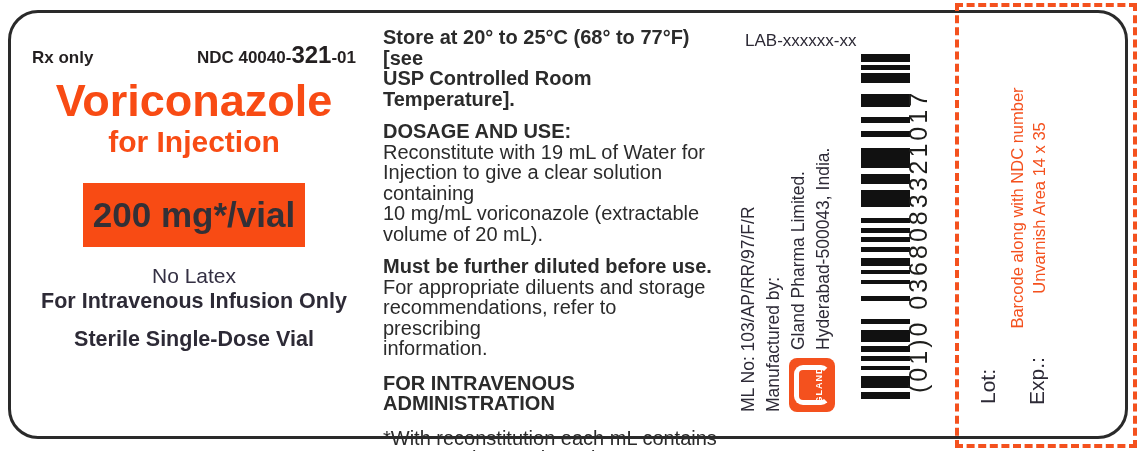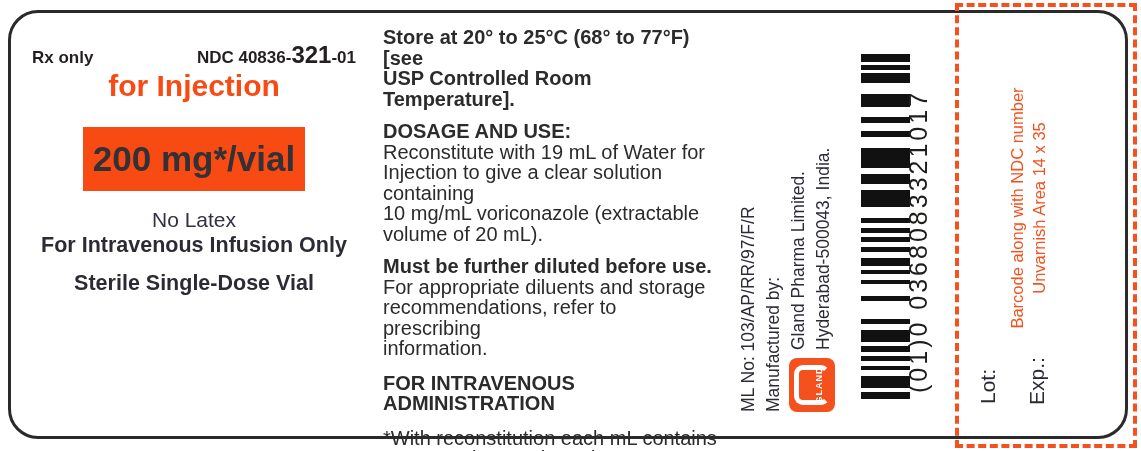--- a/index.html
+++ b/index.html
@@ -67,22 +67,23 @@
 <body>
 
 <div class="label">
 
   <div class="outer-border"></div>
   <div class="dashed-area"></div>
 
   <div class="left-panel">
     <div class="pdp-header">
       <span class="rx-only">Rx only</span>
-      <span class="ndc"><span>NDC 40836-</span><span class="big">321</span><span>-01</span></span>
+      <span class="ndc"><span>NDC 40040-</span><span class="big">321</span><span>-01</span></span>
     </div>
+    <div class="title-1">Voriconazole</div>
     <div class="title-2">for Injection</div>
     <div class="strength-box">200 mg*/vial</div>
     <div class="aux-line first">No Latex</div>
     <div class="sterile">For Intravenous Infusion Only</div>
     <div class="sterile first">Sterile Single-Dose Vial</div>
   </div>
 
   <div class="center-panel">
     <p class="bold">Store at 20° to 25°C (68° to 77°F) [see
 USP Controlled Room Temperature].</p>
@@ -95,20 +96,21 @@
     <p class="mb14">For appropriate diluents and storage
 recommendations, refer to prescribing
 information.</p>
     <p class="bold mb14">FOR INTRAVENOUS ADMINISTRATION</p>
     <p>*With reconstitution each mL contains
 10 mg voriconazole and 160 mg
 sulfobutyl ether β-cyclodextrin sodium
 (SBECD).</p>
   </div>
 
+  <div class="lab-code">LAB-xxxxxx-xx</div>
 
   <div class="mfg-rot">
     <div>ML No: 103/AP/RR/97/F/R</div>
     <div>Manufactured by:</div>
     <div>
       <span class="gland-logo">
         <span class="g-ring"></span>
         <span class="g-text">GLAND</span>
       </span>
       <div>Gland Pharma Limited.</div>

